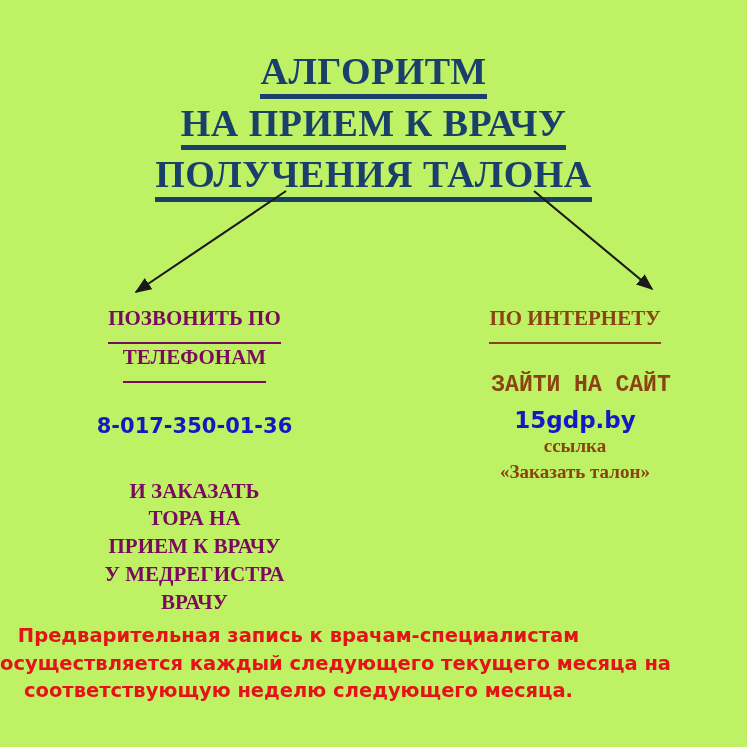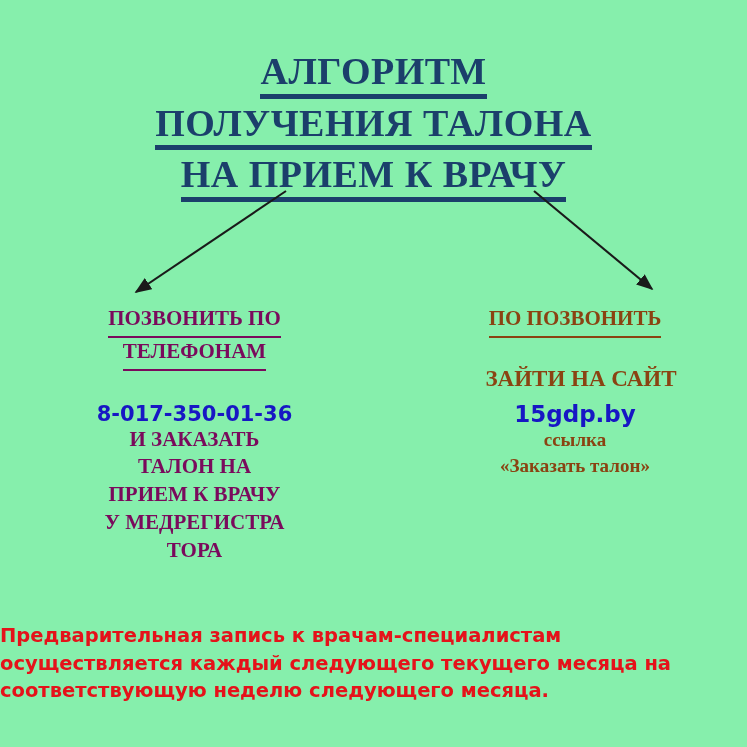--- a/index.html
+++ b/index.html
@@ -11,21 +11,21 @@
     width: 747px;
     height: 747px;
     background: #ffffff;
     font-family: "Liberation Serif", "DejaVu Serif", serif;
     overflow: hidden;
   }
   #poster {
     position: relative;
     width: 747px;
     height: 747px;
-    background: #86efac;
+    background: #bef264;
   }
 
   
   .title-block {
     position: absolute;
     left: 0;
     top: 50px;
     width: 747px;
     text-align: center;
   }
@@ -77,51 +77,52 @@
     display: block;
     font-family: "Liberation Serif", "DejaVu Serif", serif;
     font-weight: bold;
     font-size: 21px;
     line-height: 1.28;
     white-space: nowrap;
   }
   .head-line > span.tx {
     display: inline-block;
     border-bottom: 2.5px solid currentColor;
-    padding-bottom: 4px;
+    padding-bottom: 10px;
   }
   .purple { color: #7a0a5c; }
   .brown  { color: #8a4312; }
 
   .phone {
     font-family: "DejaVu Sans", "Liberation Sans", sans-serif;
     font-weight: bold;
     font-size: 21px;
     color: #1717c4;
     letter-spacing: 0px;
     margin-top: 31px;
     white-space: nowrap;
   }
 
   .body-lines {
+    margin-top: 40px;
     text-align: center;
   }
   .body-line {
     display: block;
     font-family: "Liberation Serif", "DejaVu Serif", serif;
     font-weight: bold;
     font-size: 21px;
     line-height: 1.32;
     color: #7a0a5c;
     white-space: nowrap;
   }
 
   .site-title {
     margin-top: 28px;
-    font-family: Liberation Serif, serif;
+    font-family: Liberation Mono, monospace;
     font-weight: bold;
     font-size: 23px;
     color: #8a4312;
     white-space: nowrap;
     
     position: relative;
     left: 6px;
   }
   .site-url {
     margin-top: 9px;
@@ -142,69 +143,70 @@
     color: #8a4312;
     white-space: nowrap;
   }
 
   
   .footer-note {
     position: absolute;
     left: 0;
     top: 622px;
     width: 597px;
+    text-align: center;
   }
   .footer-note .fl {
     display: block;
     font-family: "DejaVu Sans", "Liberation Sans", sans-serif;
     font-weight: bold;
     font-size: 19.5px;
     line-height: 1.42;
     color: #e5121a;
     white-space: nowrap;
   }
 </style>
 </head>
 <body>
 
 <div id="poster">
 
   <div class="title-block">
     <span class="title-line l1"><span class="tx">АЛГОРИТМ</span></span>
+    <span class="title-line l3"><span class="tx">НА ПРИЕМ К ВРАЧУ</span></span>
     <span class="title-line l2"><span class="tx">ПОЛУЧЕНИЯ ТАЛОНА</span></span>
-    <span class="title-line l3"><span class="tx">НА ПРИЕМ К ВРАЧУ</span></span>
   </div>
 
   <svg class="arrows" viewBox="0 0 747 747" width="747" height="747" xmlns="http://www.w3.org/2000/svg">
     <defs>
       <marker id="ah" markerWidth="9" markerHeight="9" refX="7.2" refY="3.2" orient="auto" markerUnits="strokeWidth">
         <path d="M0,0 L8,3.2 L0,6.4 z" fill="#1a1a1a"></path>
       </marker>
     </defs>
     <line x1="286" y1="191" x2="136" y2="292" stroke="#1a1a1a" stroke-width="2.1" marker-end="url(#ah)"></line>
     <line x1="534" y1="191" x2="652" y2="289" stroke="#1a1a1a" stroke-width="2.1" marker-end="url(#ah)"></line>
   </svg>
 
   <div class="branch branch-left">
     <span class="head-line purple"><span class="tx">ПОЗВОНИТЬ ПО</span></span>
     <span class="head-line purple"><span class="tx">ТЕЛЕФОНАМ</span></span>
 
     <div class="phone">8-017-350-01-36</div>
 
     <div class="body-lines">
       <span class="body-line">И ЗАКАЗАТЬ</span>
-      <span class="body-line">ТАЛОН НА</span>
+      <span class="body-line">ТОРА НА</span>
       <span class="body-line">ПРИЕМ К ВРАЧУ</span>
       <span class="body-line">У МЕДРЕГИСТРА</span>
-      <span class="body-line">ТОРА</span>
+      <span class="body-line">ВРАЧУ</span>
     </div>
   </div>
 
   <div class="branch branch-right">
-    <span class="head-line brown"><span class="tx">ПО ПОЗВОНИТЬ</span></span>
+    <span class="head-line brown"><span class="tx">ПО ИНТЕРНЕТУ</span></span>
 
     <div class="site-title">ЗАЙТИ НА САЙТ</div>
     <div class="site-url">15gdp.by</div>
 
     <div class="link-note">
       <span class="ln">ссылка</span>
       <span class="ln">«Заказать талон»</span>
     </div>
   </div>
 

